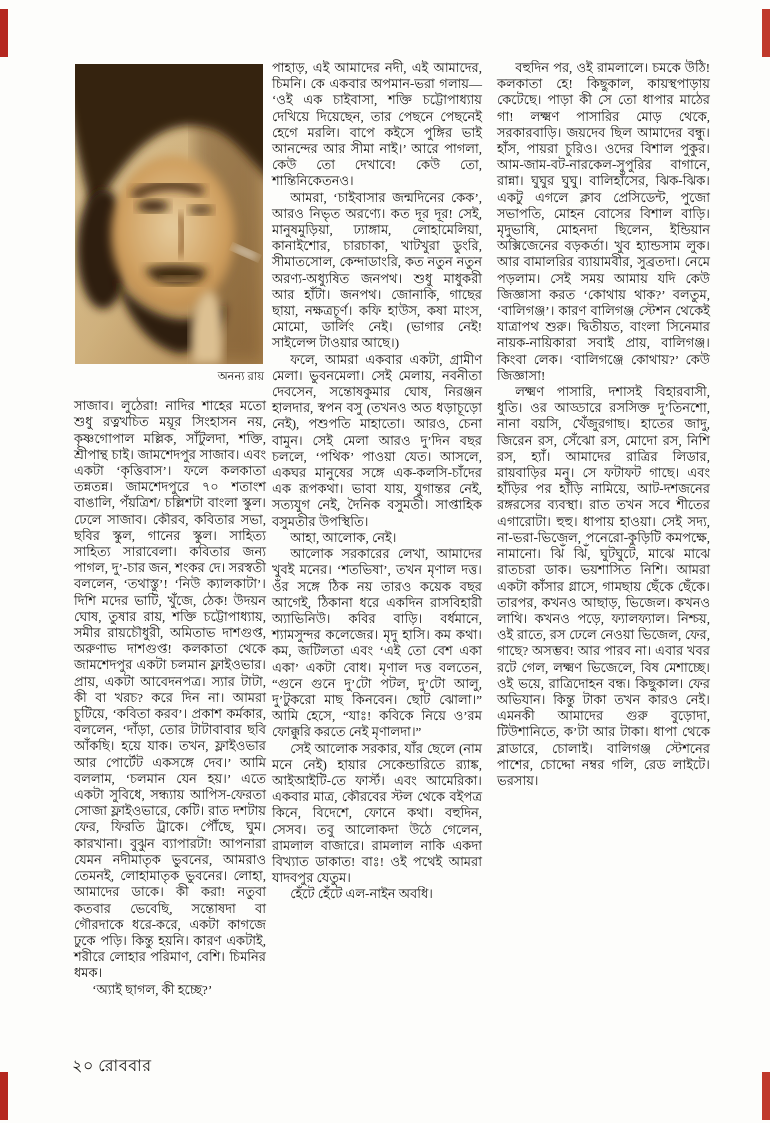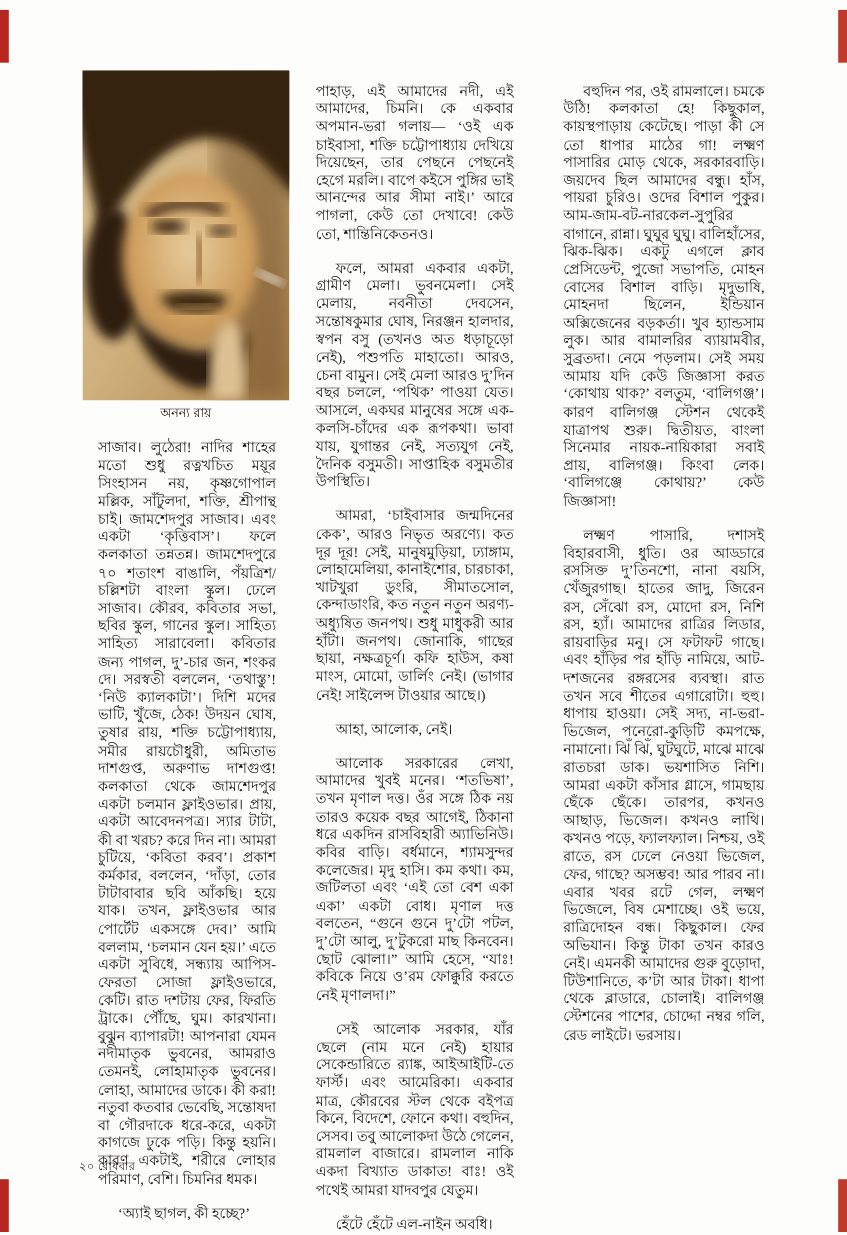--- a/index.html
+++ b/index.html
@@ -7,33 +7,33 @@
     width:770px;height:1123px;position:relative;background:#fdfdfb;
     font-family:"Liberation Serif","DejaVu Serif",serif;color:#161412;
     overflow:hidden;
   }
   .edge-mark{position:absolute;width:8px;background:#b5271f;}
   .edge-mark.tl{left:0;top:9px;height:48px;}
   .edge-mark.tr{right:0;top:9px;height:48px;background:#c0392b;}
   .edge-mark.bl{left:0;top:1072px;height:48px;}
   .edge-mark.br{right:0;top:1072px;height:48px;background:#c0392b;}
   .col{position:absolute;top:60px;font-size:13px;line-height:16.2px;text-align:justify;}
-  .col p{margin:15px;}
+  .col p{margin:0;}
   .col p.indent{text-indent:1.4em;}
   #col-left{left:74px;width:192px;top:64px;}
   #col-mid{left:272px;width:210px;}
   #col-right{left:497px;width:213px;}
   .photo-wrap{width:188px;height:300px;margin:0 0 4px 1px;}
   .photo-wrap svg{display:block;width:100%;height:100%;}
   .photo-caption{
-    text-align:center;font-size:11.5px;margin:2px 2px 14px 0;
-    font-family:Liberation Sans, sans-serif;
+    text-align:right;font-size:11.5px;margin:2px 2px 14px 0;
+    font-family:Liberation Serif, serif;
   }
   .footer{
-    position:absolute;left:72px;top:1053px;font-size:10px;letter-spacing:.5px;
+    position:absolute;left:72px;top:1053px;font-size:16px;letter-spacing:.5px;
   }
 </style>
 </head>
 <body>
 
 <div class="edge-mark tl"></div>
 <div class="edge-mark tr"></div>
 <div class="edge-mark bl"></div>
 <div class="edge-mark br"></div>
 
@@ -85,22 +85,22 @@
       <rect width="188" height="300" fill="#8a5a24" opacity=".12"></rect>
     </svg>
   </div>
   <div class="photo-caption">অনন্য রায়</div>
   <p>সাজাব। লুঠেরা! নাদির শাহের মতো শুধু রত্নখচিত ময়ূর সিংহাসন নয়, কৃষ্ণগোপাল মল্লিক, সাঁটুলদা, শক্তি, শ্রীপান্থ চাই। জামশেদপুর সাজাব। এবং একটা ‘কৃত্তিবাস’। ফলে কলকাতা তন্নতন্ন। জামশেদপুরে ৭০ শতাংশ বাঙালি, পঁয়ত্রিশ/ চল্লিশটা বাংলা স্কুল। ঢেলে সাজাব। কৌরব, কবিতার সভা, ছবির স্কুল, গানের স্কুল। সাহিত্য সাহিত্য সারাবেলা। কবিতার জন্য পাগল, দু’-চার জন, শংকর দে। সরস্বতী বললেন, ‘তথাস্তু’! ‘নিউ ক্যালকাটা’। দিশি মদের ভাটি, খুঁজে, ঠেক! উদয়ন ঘোষ, তুষার রায়, শক্তি চট্টোপাধ্যায়, সমীর রায়চৌধুরী, অমিতাভ দাশগুপ্ত, অরুণাভ দাশগুপ্ত! কলকাতা থেকে জামশেদপুর একটা চলমান ফ্লাইওভার। প্রায়, একটা আবেদনপত্র। স্যার টাটা, কী বা খরচ? করে দিন না। আমরা চুটিয়ে, ‘কবিতা করব’। প্রকাশ কর্মকার, বললেন, ‘দাঁড়া, তোর টাটাবাবার ছবি আঁকছি। হয়ে যাক। তখন, ফ্লাইওভার আর পোর্টেট একসঙ্গে দেব।’ আমি বললাম, ‘চলমান যেন হয়।’ এতে একটা সুবিধে, সন্ধ্যায় আপিস-ফেরতা সোজা ফ্লাইওভারে, কেটি। রাত দশটায় ফের, ফিরতি ট্রাকে। পৌঁছে, ঘুম। কারখানা। বুঝুন ব্যাপারটা! আপনারা যেমন নদীমাতৃক ভুবনের, আমরাও তেমনই, লোহামাতৃক ভুবনের। লোহা, আমাদের ডাকে। কী করা! নতুবা কতবার ভেবেছি, সন্তোষদা বা গৌরদাকে ধরে-করে, একটা কাগজে ঢুকে পড়ি। কিন্তু হয়নি। কারণ একটাই, শরীরে লোহার পরিমাণ, বেশি। চিমনির ধমক।</p>
   <p class="indent">‘অ্যাই ছাগল, কী হচ্ছে?’</p>
 </div>
 
 <div class="col" id="col-mid">
   <p>পাহাড়, এই আমাদের নদী, এই আমাদের, চিমনি। কে একবার অপমান-ভরা গলায়— ‘ওই এক চাইবাসা, শক্তি চট্টোপাধ্যায় দেখিয়ে দিয়েছেন, তার পেছনে পেছনেই হেগে মরলি। বাপে কইসে পুঙ্গির ভাই আনন্দের আর সীমা নাই।’ আরে পাগলা, কেউ তো দেখাবে! কেউ তো, শান্তিনিকেতনও।</p>
+  <p class="indent">আমরা, ‘চাইবাসার জন্মদিনের কেক’, আরও নিভৃত অরণ্যে। কত দূর দূর! সেই, মানুষমুড়িয়া, ঢ্যাঙ্গাম, লোহামেলিয়া, কানাইশোর, চারচাকা, খাটখুরা ডুংরি, সীমাতসোল, কেন্দাডাংরি, কত নতুন নতুন অরণ্য-অধ্যুষিত জনপথ। শুধু মাধুকরী আর হাঁটা। জনপথ। জোনাকি, গাছের ছায়া, নক্ষত্রচূর্ণ। কফি হাউস, কষা মাংস, মোমো, ডার্লিং নেই। (ভাগার নেই! সাইলেন্স টাওয়ার আছে।)</p>
   <p class="indent">ফলে, আমরা একবার একটা, গ্রামীণ মেলা। ভুবনমেলা। সেই মেলায়, নবনীতা দেবসেন, সন্তোষকুমার ঘোষ, নিরঞ্জন হালদার, স্বপন বসু (তখনও অত ধড়াচূড়ো নেই), পশুপতি মাহাতো। আরও, চেনা বামুন। সেই মেলা আরও দু’দিন বছর চললে, ‘পথিক’ পাওয়া যেত। আসলে, একঘর মানুষের সঙ্গে এক-কলসি-চাঁদের এক রূপকথা। ভাবা যায়, যুগান্তর নেই, সত্যযুগ নেই, দৈনিক বসুমতী। সাপ্তাহিক বসুমতীর উপস্থিতি।</p>
-  <p class="indent">আমরা, ‘চাইবাসার জন্মদিনের কেক’, আরও নিভৃত অরণ্যে। কত দূর দূর! সেই, মানুষমুড়িয়া, ঢ্যাঙ্গাম, লোহামেলিয়া, কানাইশোর, চারচাকা, খাটখুরা ডুংরি, সীমাতসোল, কেন্দাডাংরি, কত নতুন নতুন অরণ্য-অধ্যুষিত জনপথ। শুধু মাধুকরী আর হাঁটা। জনপথ। জোনাকি, গাছের ছায়া, নক্ষত্রচূর্ণ। কফি হাউস, কষা মাংস, মোমো, ডার্লিং নেই। (ভাগার নেই! সাইলেন্স টাওয়ার আছে।)</p>
   <p class="indent">আহা, আলোক, নেই।</p>
   <p class="indent">আলোক সরকারের লেখা, আমাদের খুবই মনের। ‘শতভিষা’, তখন মৃণাল দত্ত। ওঁর সঙ্গে ঠিক নয় তারও কয়েক বছর আগেই, ঠিকানা ধরে একদিন রাসবিহারী অ্যাভিনিউ। কবির বাড়ি। বর্ধমানে, শ্যামসুন্দর কলেজের। মৃদু হাসি। কম কথা। কম, জটিলতা এবং ‘এই তো বেশ একা একা’ একটা বোধ। মৃণাল দত্ত বলতেন, “গুনে গুনে দু’টো পটল, দু’টো আলু, দু’টুকরো মাছ কিনবেন। ছোট ঝোলা।” আমি হেসে, “যাঃ! কবিকে নিয়ে ও’রম ফোক্কুরি করতে নেই মৃণালদা।”</p>
   <p class="indent">সেই আলোক সরকার, যাঁর ছেলে (নাম মনে নেই) হায়ার সেকেন্ডারিতে র‍্যাঙ্ক, আইআইটি-তে ফার্স্ট। এবং আমেরিকা। একবার মাত্র, কৌরবের স্টল থেকে বইপত্র কিনে, বিদেশে, ফোনে কথা। বহুদিন, সেসব। তবু আলোকদা উঠে গেলেন, রামলাল বাজারে। রামলাল নাকি একদা বিখ্যাত ডাকাত! বাঃ! ওই পথেই আমরা যাদবপুর যেতুম।</p>
   <p class="indent">হেঁটে হেঁটে এল-নাইন অবধি।</p>
 </div>
 
 <div class="col" id="col-right">
   <p class="indent">বহুদিন পর, ওই রামলালে। চমকে উঠি! কলকাতা হে! কিছুকাল, কায়স্থপাড়ায় কেটেছে। পাড়া কী সে তো ধাপার মাঠের গা! লক্ষ্মণ পাসারির মোড় থেকে, সরকারবাড়ি। জয়দেব ছিল আমাদের বন্ধু। হাঁস, পায়রা চুরিও। ওদের বিশাল পুকুর। আম-জাম-বট-নারকেল-সুপুরির বাগানে, রান্না। ঘুঘুর ঘুঘু। বালিহাঁসের, ঝিক-ঝিক। একটু এগলে ক্লাব প্রেসিডেন্ট, পুজো সভাপতি, মোহন বোসের বিশাল বাড়ি। মৃদুভাষি, মোহনদা ছিলেন, ইন্ডিয়ান অক্সিজেনের বড়কর্তা। খুব হ্যান্ডসাম লুক। আর বামালরির ব্যায়ামবীর, সুব্রতদা। নেমে পড়লাম। সেই সময় আমায় যদি কেউ জিজ্ঞাসা করত ‘কোথায় থাক?’ বলতুম, ‘বালিগঞ্জ’। কারণ বালিগঞ্জ স্টেশন থেকেই যাত্রাপথ শুরু। দ্বিতীয়ত, বাংলা সিনেমার নায়ক-নায়িকারা সবাই প্রায়, বালিগঞ্জ। কিংবা লেক। ‘বালিগঞ্জে কোথায়?’ কেউ জিজ্ঞাসা!</p>
   <p class="indent">লক্ষ্মণ পাসারি, দশাসই বিহারবাসী, ধুতি। ওর আড্ডারে রসসিক্ত দু’তিনশো, নানা বয়সি, খেঁজুরগাছ। হাতের জাদু, জিরেন রস, সেঁঝো রস, মোদো রস, নিশি রস, হ্যাঁ। আমাদের রাত্রির লিডার, রায়বাড়ির মনু। সে ফটাফট গাছে। এবং হাঁড়ির পর হাঁড়ি নামিয়ে, আট-দশজনের রঙ্গরসের ব্যবস্থা। রাত তখন সবে শীতের এগারোটা। হুহু। ধাপায় হাওয়া। সেই সদ্য, না-ভরা-ভিজেল, পনেরো-কুড়িটি কমপক্ষে, নামানো। ঝিঁ ঝিঁ, ঘুটঘুটে, মাঝে মাঝে রাতচরা ডাক। ভয়শাসিত নিশি। আমরা একটা কাঁসার গ্লাসে, গামছায় ছেঁকে ছেঁকে। তারপর, কখনও আছাড়, ভিজেল। কখনও লাথি। কখনও পড়ে, ফ্যালফ্যাল। নিশ্চয়, ওই রাতে, রস ঢেলে নেওয়া ভিজেল, ফের, গাছে? অসম্ভব! আর পারব না। এবার খবর রটে গেল, লক্ষ্মণ ভিজেলে, বিষ মেশাচ্ছে। ওই ভয়ে, রাত্রিদোহন বন্ধ। কিছুকাল। ফের অভিযান। কিন্তু টাকা তখন কারও নেই। এমনকী আমাদের গুরু বুড়োদা, টিউশানিতে, ক’টা আর টাকা। ধাপা থেকে ব্লাডারে, চোলাই। বালিগঞ্জ স্টেশনের পাশের, চোদ্দো নম্বর গলি, রেড লাইটে। ভরসায়।</p>
 </div>

